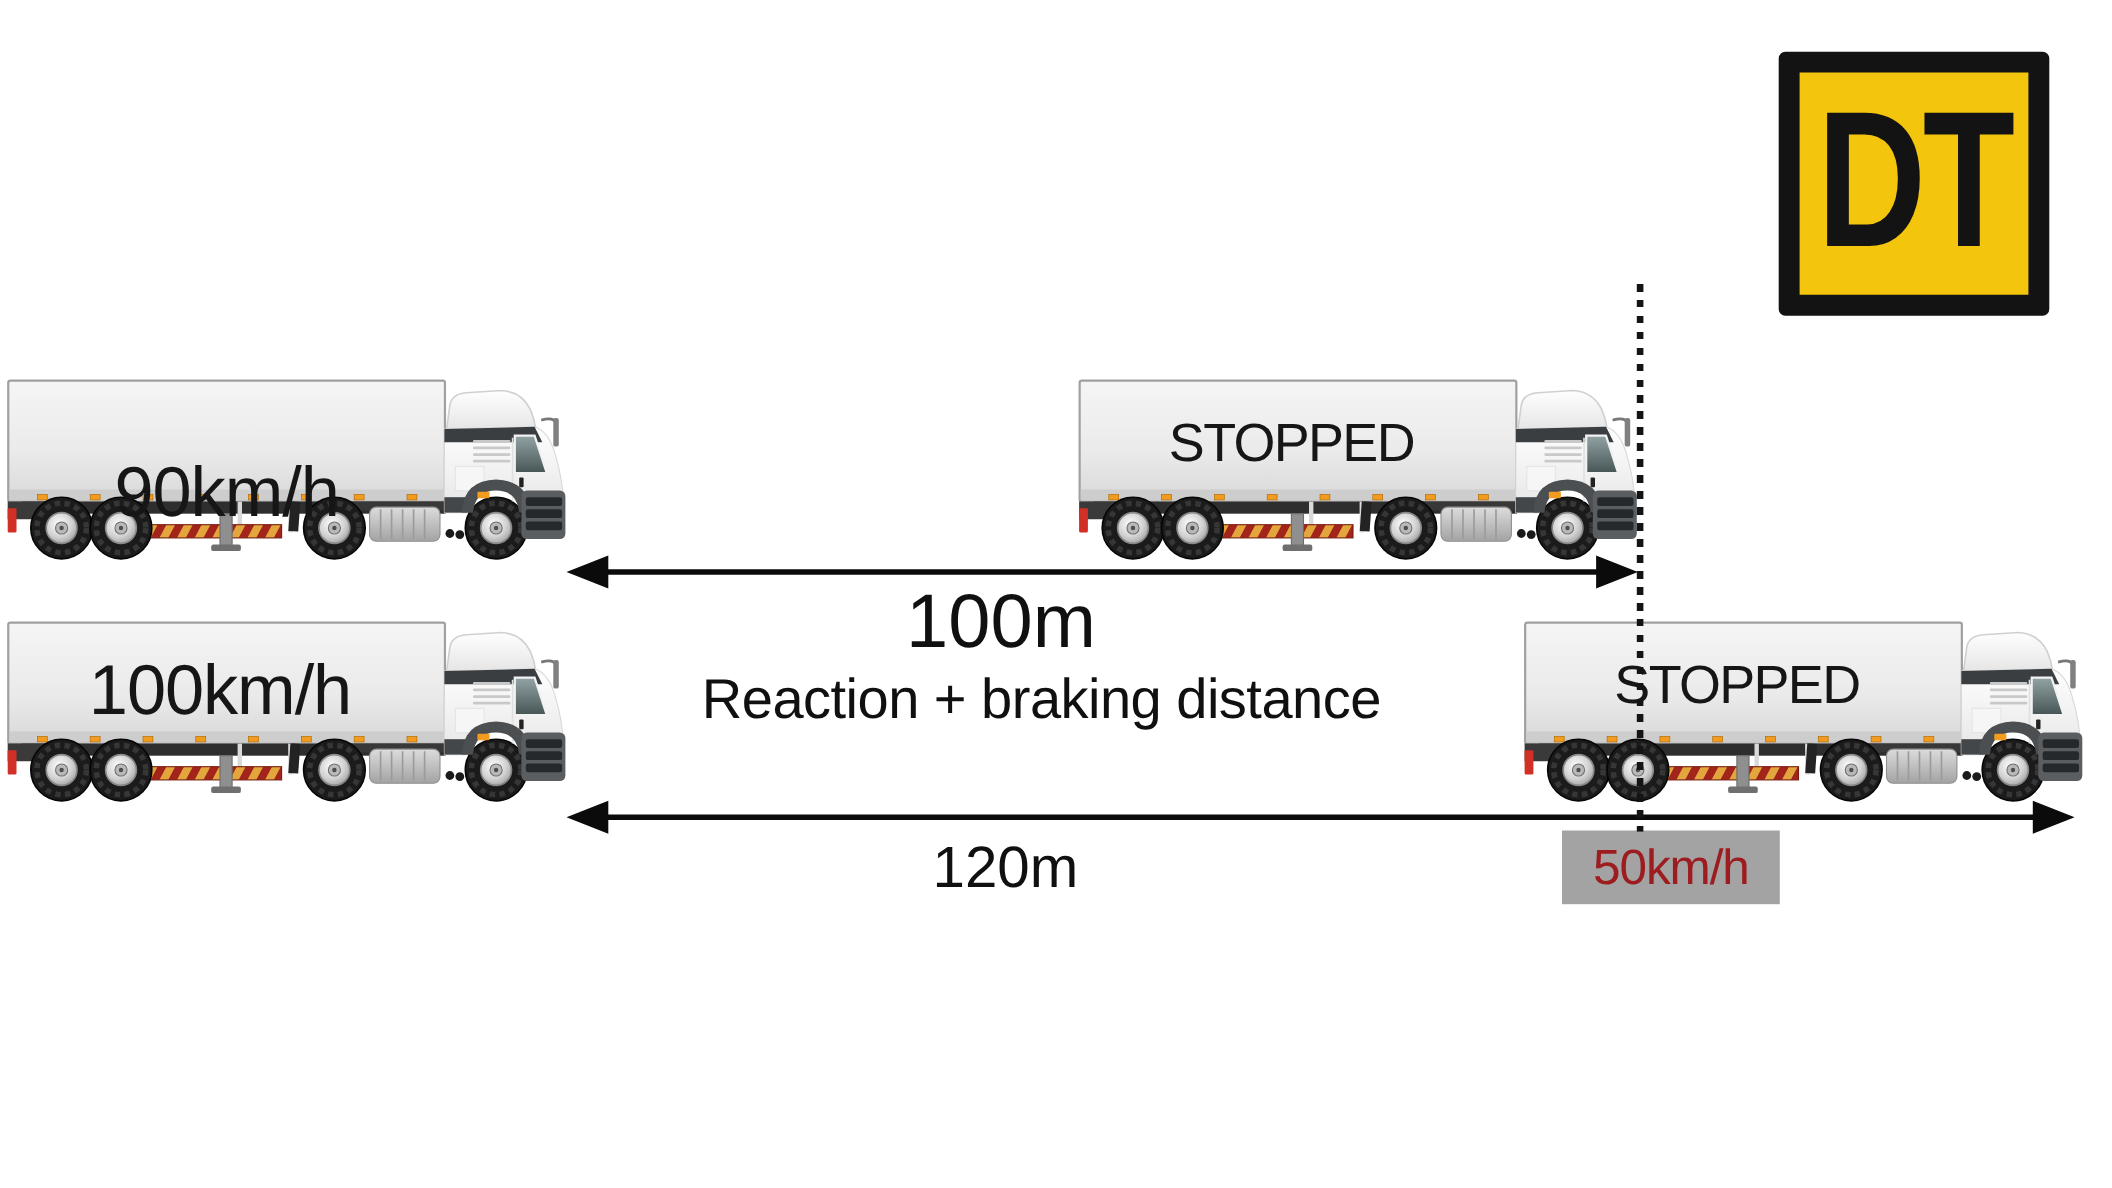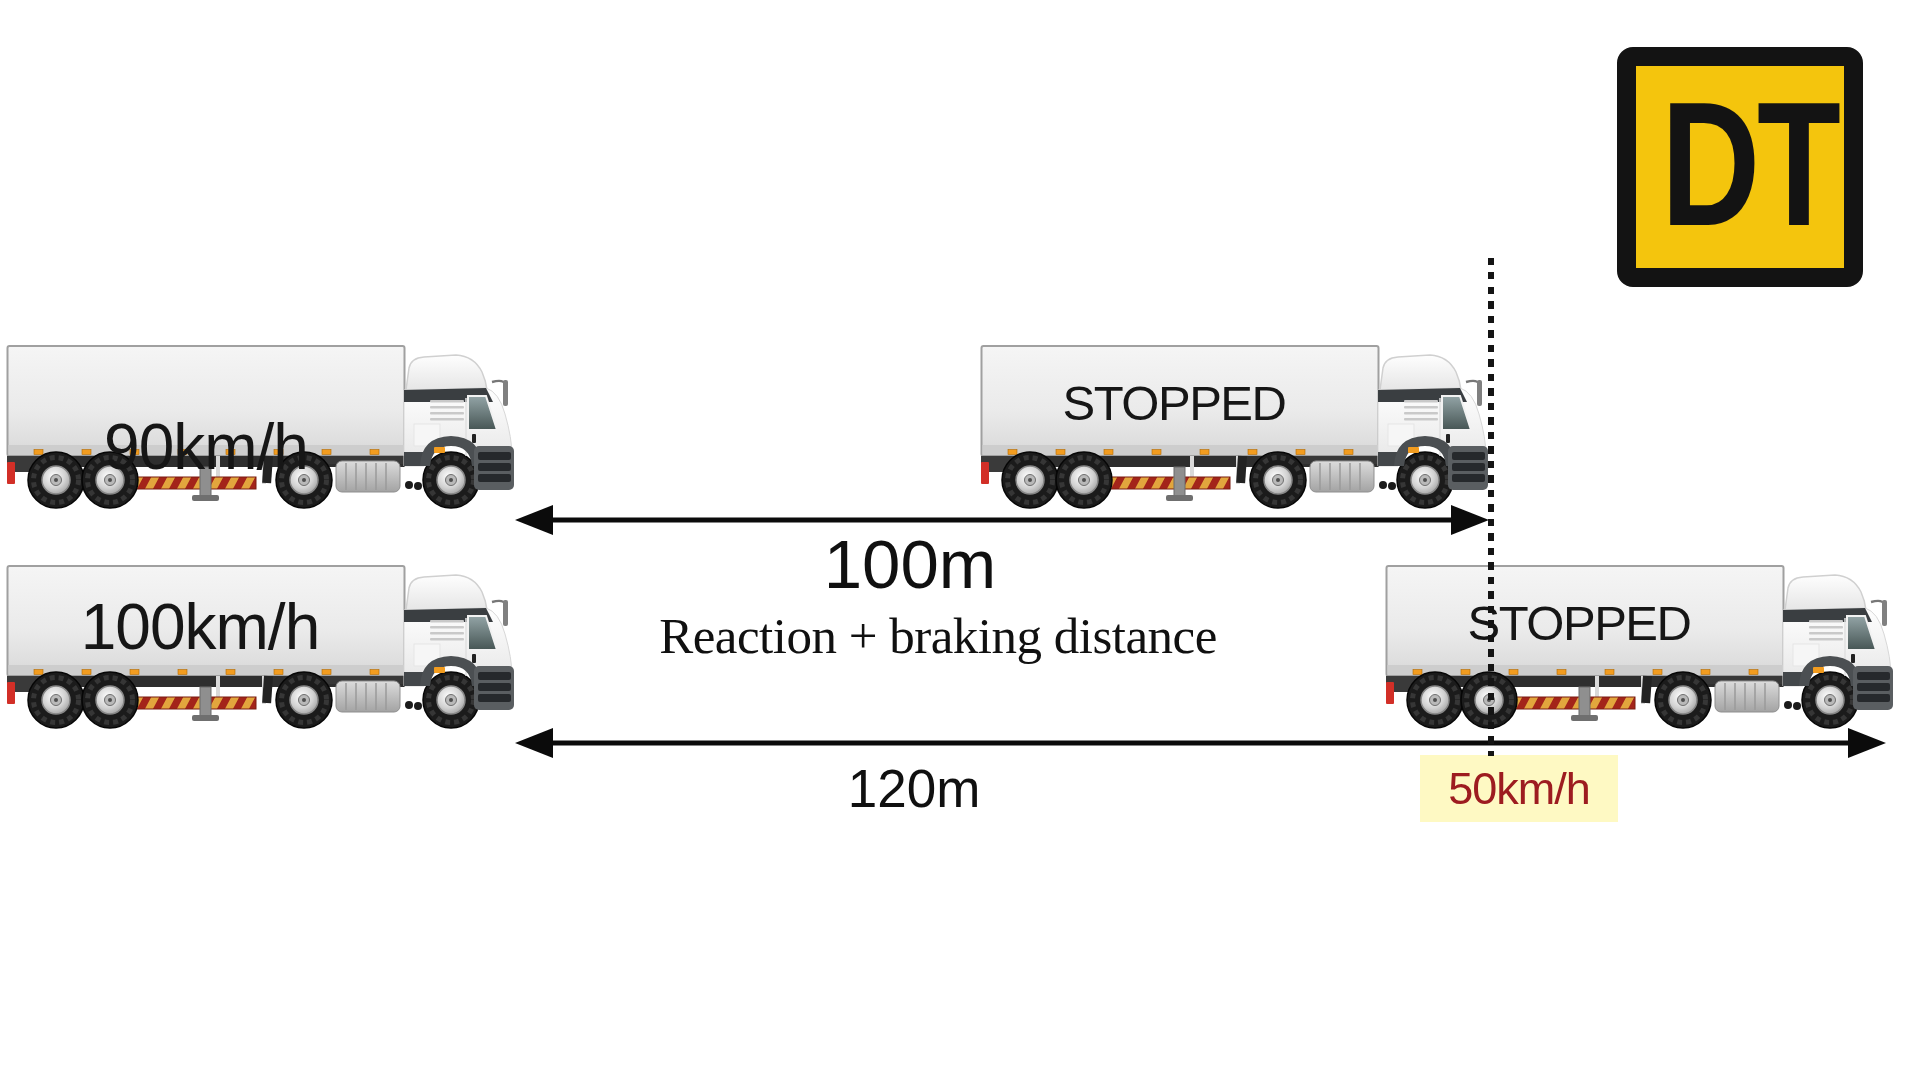--- a/index.html
+++ b/index.html
@@ -19,22 +19,22 @@
     position:absolute;left:1488px;top:258px;width:6px;height:498px;z-index:6;
     background:repeating-linear-gradient(to bottom,#141414 0px,#141414 7px,transparent 7px,transparent 14.5px);
   }
   .impact-box{
     position:absolute;left:1420px;top:755px;width:198px;height:67px;z-index:5;
     display:flex;align-items:center;justify-content:center;
     font-size:45px;font-weight:400;letter-spacing:-1px;
   }
   .logo-box{
     position:absolute;left:1617px;top:47px;width:246px;height:240px;box-sizing:border-box;
-    border:19px solid #131313;border-radius:16px;
-    display:flex;align-items:center;overflow:hidden;
+    border:19px solid #131313;border-radius:6px;
+    display:flex;align-items:center;justify-content:center;overflow:hidden;
   }
   .logo-text{
     font-weight:bold;font-size:176px;line-height:176px;letter-spacing:-4px;
     transform:scaleX(0.78);transform-origin:center;display:block;margin-top:-6px;
   }
   .arrow-svg{position:absolute;z-index:4;}
 </style>
 </head>
 <body>
 
@@ -176,24 +176,24 @@
     <polygon points="976,18 938,3 938,33" fill="#0B0B0B"></polygon>
   </svg>
 
   <svg class="arrow-svg" style="left:513px;top:725px;" width="1375" height="36">
     <line x1="34" y1="18" x2="1341" y2="18" stroke="#0B0B0B" stroke-width="5"></line>
     <polygon points="2,18 40,3 40,33" fill="#0B0B0B"></polygon>
     <polygon points="1373,18 1335,3 1335,33" fill="#0B0B0B"></polygon>
   </svg>
 
   <div class="measure-label" style="left:710px;top:536px;width:400px;font-size:69px;line-height:58px;">100m</div>
-  <div class="measure-label" style="left:638px;top:608px;width:600px;font-size:51px;line-height:56px;letter-spacing:-0.5px;font-family:Liberation Serif, serif;">Reaction + braking distance</div>
+  <div class="measure-label" style="left:638px;top:608px;width:600px;font-size:51px;line-height:56px;letter-spacing:-0.5px;">Reaction + braking distance</div>
   <div class="measure-label" style="left:714px;top:760px;width:400px;font-size:53px;line-height:58px;">120m</div>
 
   <div class="dotted-line"></div>
 
-  <div class="impact-box" style="background:#fef9c3;color:#9D1C20;">50km/h</div>
+  <div class="impact-box" style="background:#a3a3a3;color:#9D1C20;">50km/h</div>
 
   <div class="logo-box" style="background:#F4C50D;">
     <span class="logo-text" style="color:#131313;">DT</span>
   </div>
 
 </div>
 
 </body></html>

